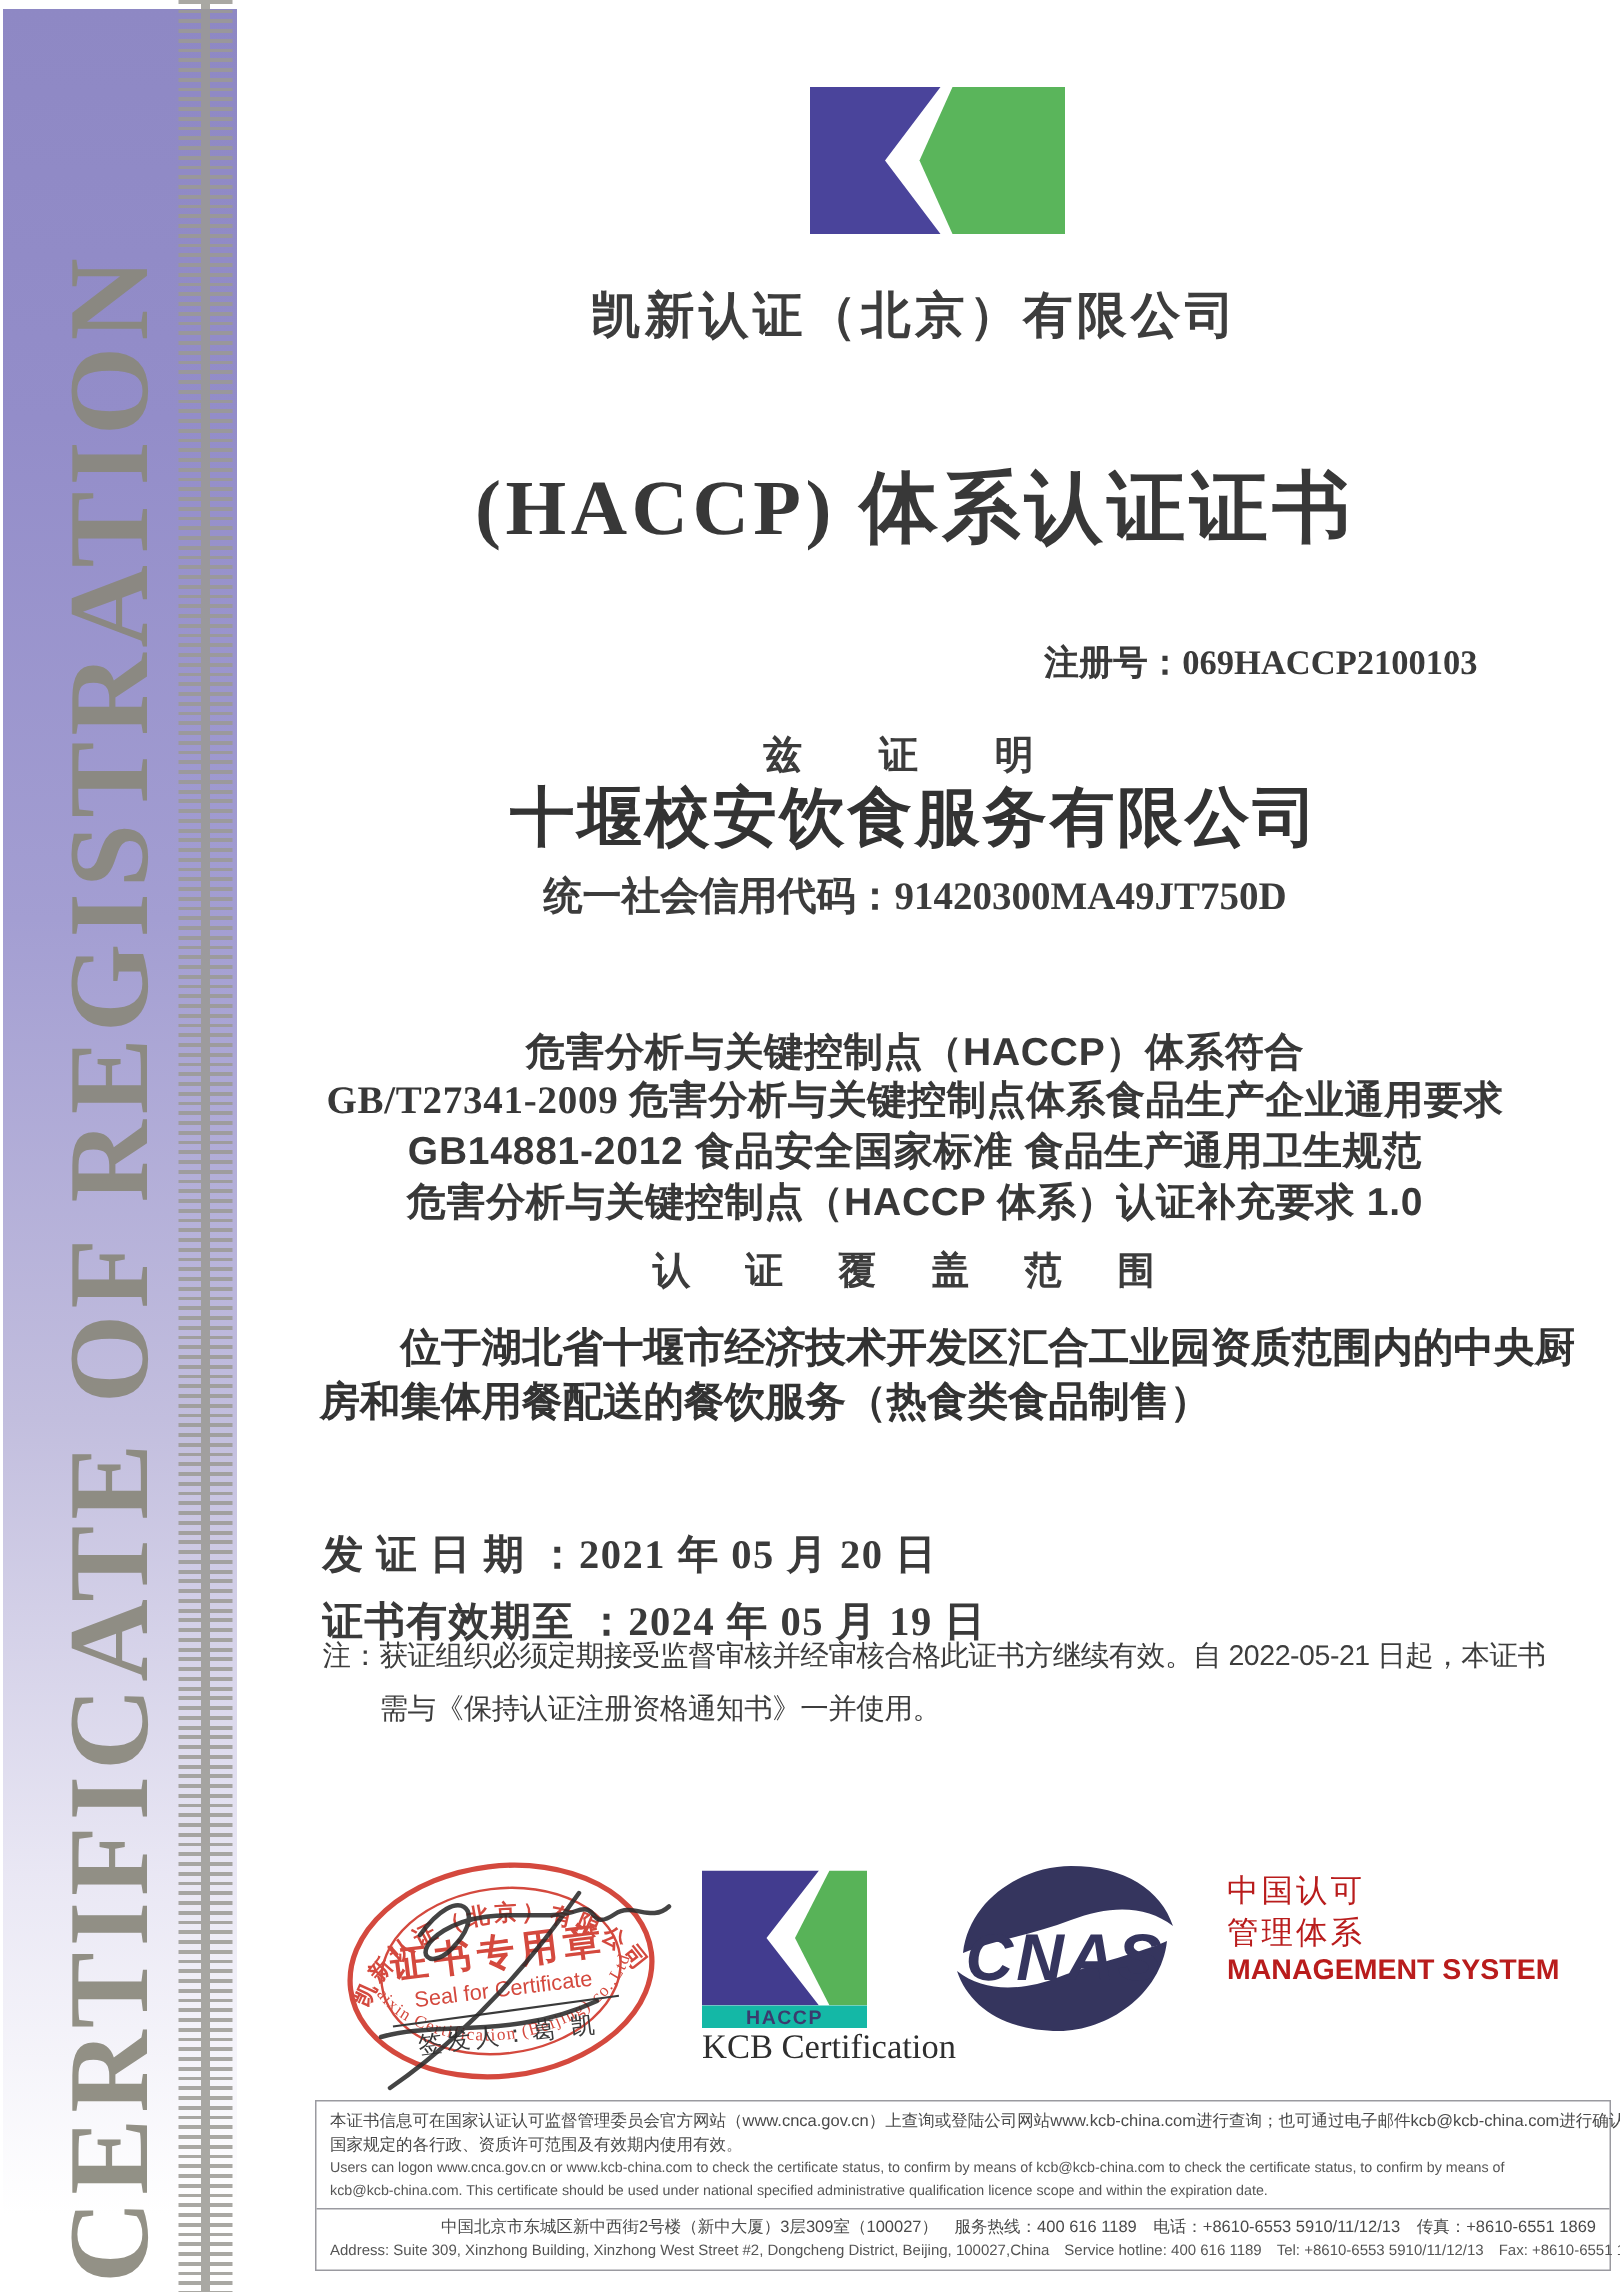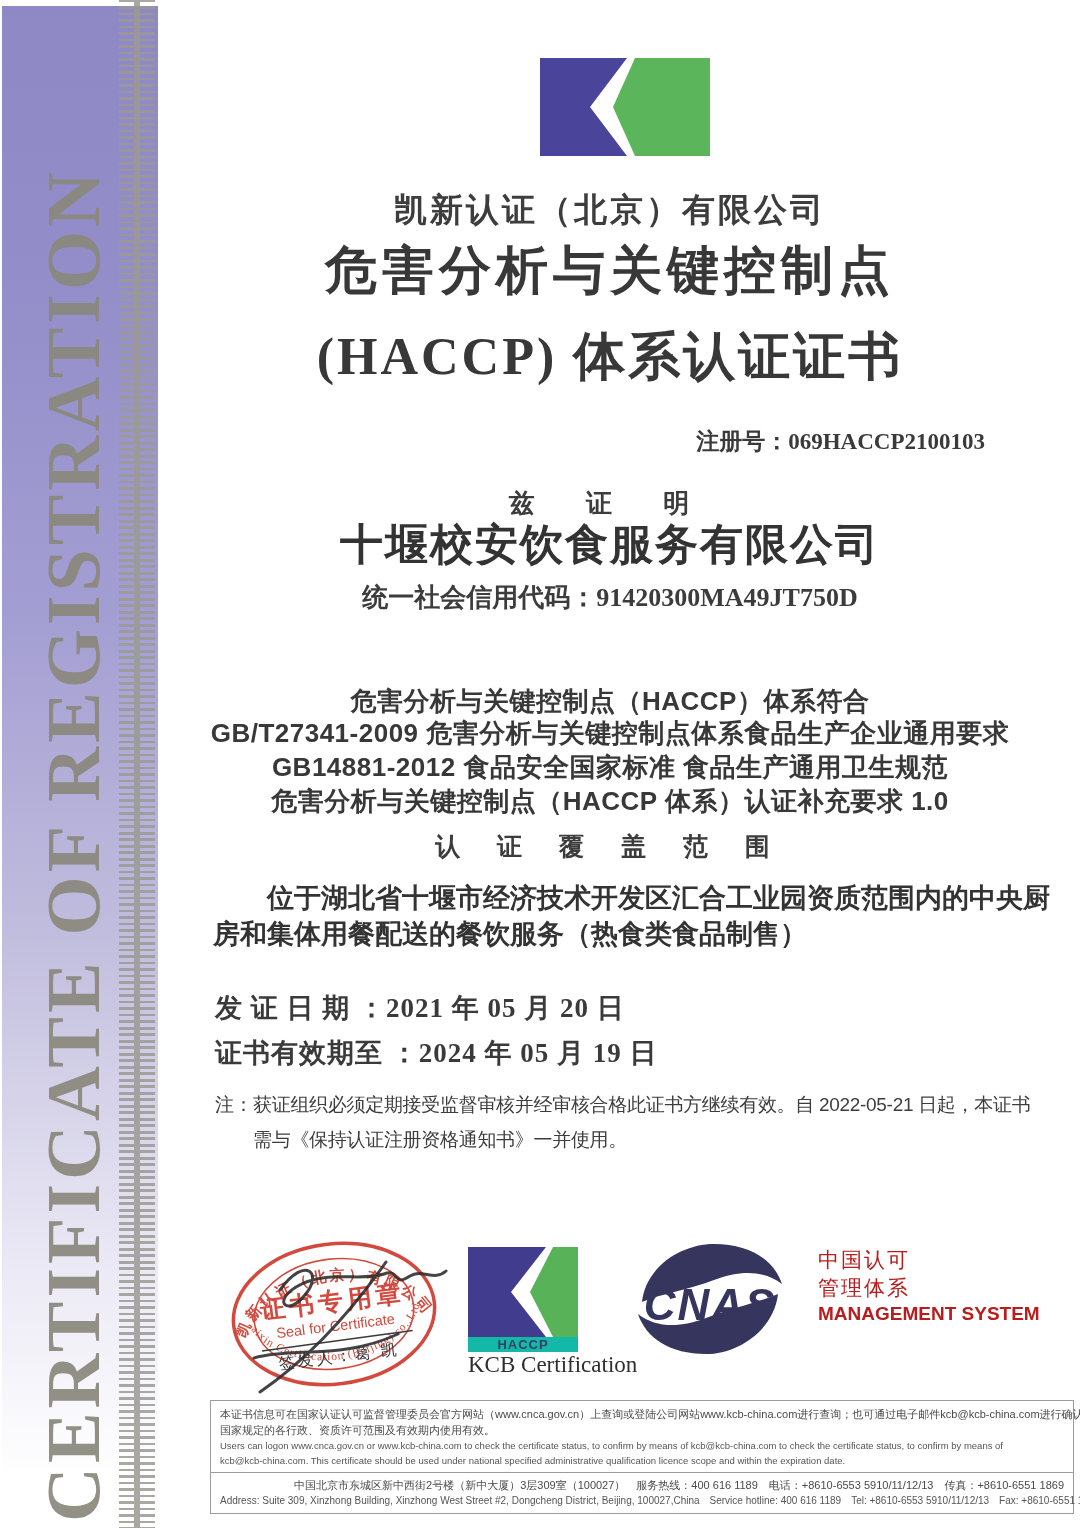--- a/index.html
+++ b/index.html
@@ -14,32 +14,32 @@
   #banner-text{left:30px;top:1522px;transform:rotate(-90deg);transform-origin:0 0;
      white-space:nowrap;font-family:"Liberation Serif","DejaVu Serif",serif;font-weight:bold;
      font-size:76px;letter-spacing:4px;color:#8a887c;opacity:.92;}
   #rail{left:119px;top:0;width:36px;height:1528px;
      background-image:linear-gradient(to right,transparent 15px,#9b9a94 15px,#9b9a94 21px,transparent 21px),
                       repeating-linear-gradient(to bottom,#9b9a94 0 2.5px,transparent 2.5px 6.5px);
      opacity:.85;}
   
   #issuer{top:188px;font-size:33px;font-weight:bold;letter-spacing:3px;color:#3d3d3d;}
   #title1{top:236px;font-size:52px;font-weight:bold;letter-spacing:5px;color:#383838;}
-  #title2{top:322px;font-size:52px;font-weight:bold;letter-spacing:3px;color:#383838;}
+  #title2{top:304px;font-size:52px;font-weight:bold;letter-spacing:3px;color:#383838;}
   #regno{top:426px;right:95px;font-size:23px;font-weight:bold;color:#3a3a3a;}
   #certify{top:486px;font-size:26px;font-weight:bold;letter-spacing:22px;}
   #company{top:516px;font-size:43px;font-weight:bold;letter-spacing:2px;color:#333;}
   #credit{top:580px;font-size:26px;font-weight:bold;}
   #addr{top:622px;font-size:24px;font-weight:bold;}
   .std{font-size:26px;font-weight:bold;color:#383838;letter-spacing:.5px;}
-  #std0{top:684px;} #std1{top:716px;} #std2{top:750px;} #std3{top:784px;}
+  #std0{top:684px;} #std1{top:716px;font-family:Liberation Serif, serif;} #std2{top:750px;} #std3{top:784px;}
   #scopehead{top:830px;font-size:25px;font-weight:bold;letter-spacing:15px;}
   #scope{left:213px;top:880px;width:850px;font-size:27px;font-weight:bold;line-height:36px;color:#333;text-align:left;}
   #scope .ind{text-indent:2em;}
-  .dateline{left:215px;font-size:27px;font-weight:bold;color:#3a3a3a;letter-spacing:1px;}
+  .dateline{left:215px;font-size:27px;font-weight:bold;color:#3a3a3a;letter-spacing:1px;margin-top:28px;}
   #issue{top:990px;} #expiry{top:1035px;}
   #note{left:215px;top:1087px;width:832px;font-size:19px;line-height:35px;color:#3d3d3d;display:flex;}
   #note .lbl{flex:0 0 auto;}
   #note .txt{flex:1 1 auto;letter-spacing:-0.3px;}
   
   #kcb2-band{left:468px;top:1337px;width:110px;height:15px;background:#14b8a6;
      text-align:center;font-size:13px;font-weight:bold;color:#3b3b6e;line-height:15px;letter-spacing:1px;}
   #kcb2-caption{left:468px;top:1352px;font-size:23px;color:#2e2e2e;white-space:nowrap;}
   .accr{left:818px;color:#b91c1c;white-space:nowrap;}
   #accr0{top:1246px;font-size:21px;letter-spacing:2px;}
@@ -63,21 +63,20 @@
   <div id="banner" class="abs"></div>
   <div id="rail" class="abs"></div>
   <div id="banner-text" class="abs">CERTIFICATE OF REGISTRATION</div>
 
   <svg class="abs" style="left:540px;top:58px;" width="170" height="98" viewBox="0 0 170 98">
     <polygon points="0,0 87,0 50,49 87,98 0,98" fill="#4a449b"></polygon>
     <polygon points="95,0 170,0 170,98 95,98 73,49" fill="#5ab55b"></polygon>
   </svg>
 
   <div id="issuer" class="abs center">凯新认证（北京）有限公司</div>
-  <div id="title1" class="abs center">危害分析与关键控制点</div>
   <div id="title2" class="abs center serif">(HACCP) 体系认证证书</div>
   <div id="regno" class="abs serif">注册号：069HACCP2100103</div>
 
   <div id="certify" class="abs center">兹 证 明</div>
   <div id="company" class="abs center">十堰校安饮食服务有限公司</div>
   <div id="credit" class="abs center serif">统一社会信用代码：91420300MA49JT750D</div>
 
   <div id="std0" class="abs center std">危害分析与关键控制点（HACCP）体系符合</div>
   <div id="std1" class="abs center std">GB/T27341-2009 危害分析与关键控制点体系食品生产企业通用要求</div>
   <div id="std2" class="abs center std">GB14881-2012 食品安全国家标准 食品生产通用卫生规范</div>

